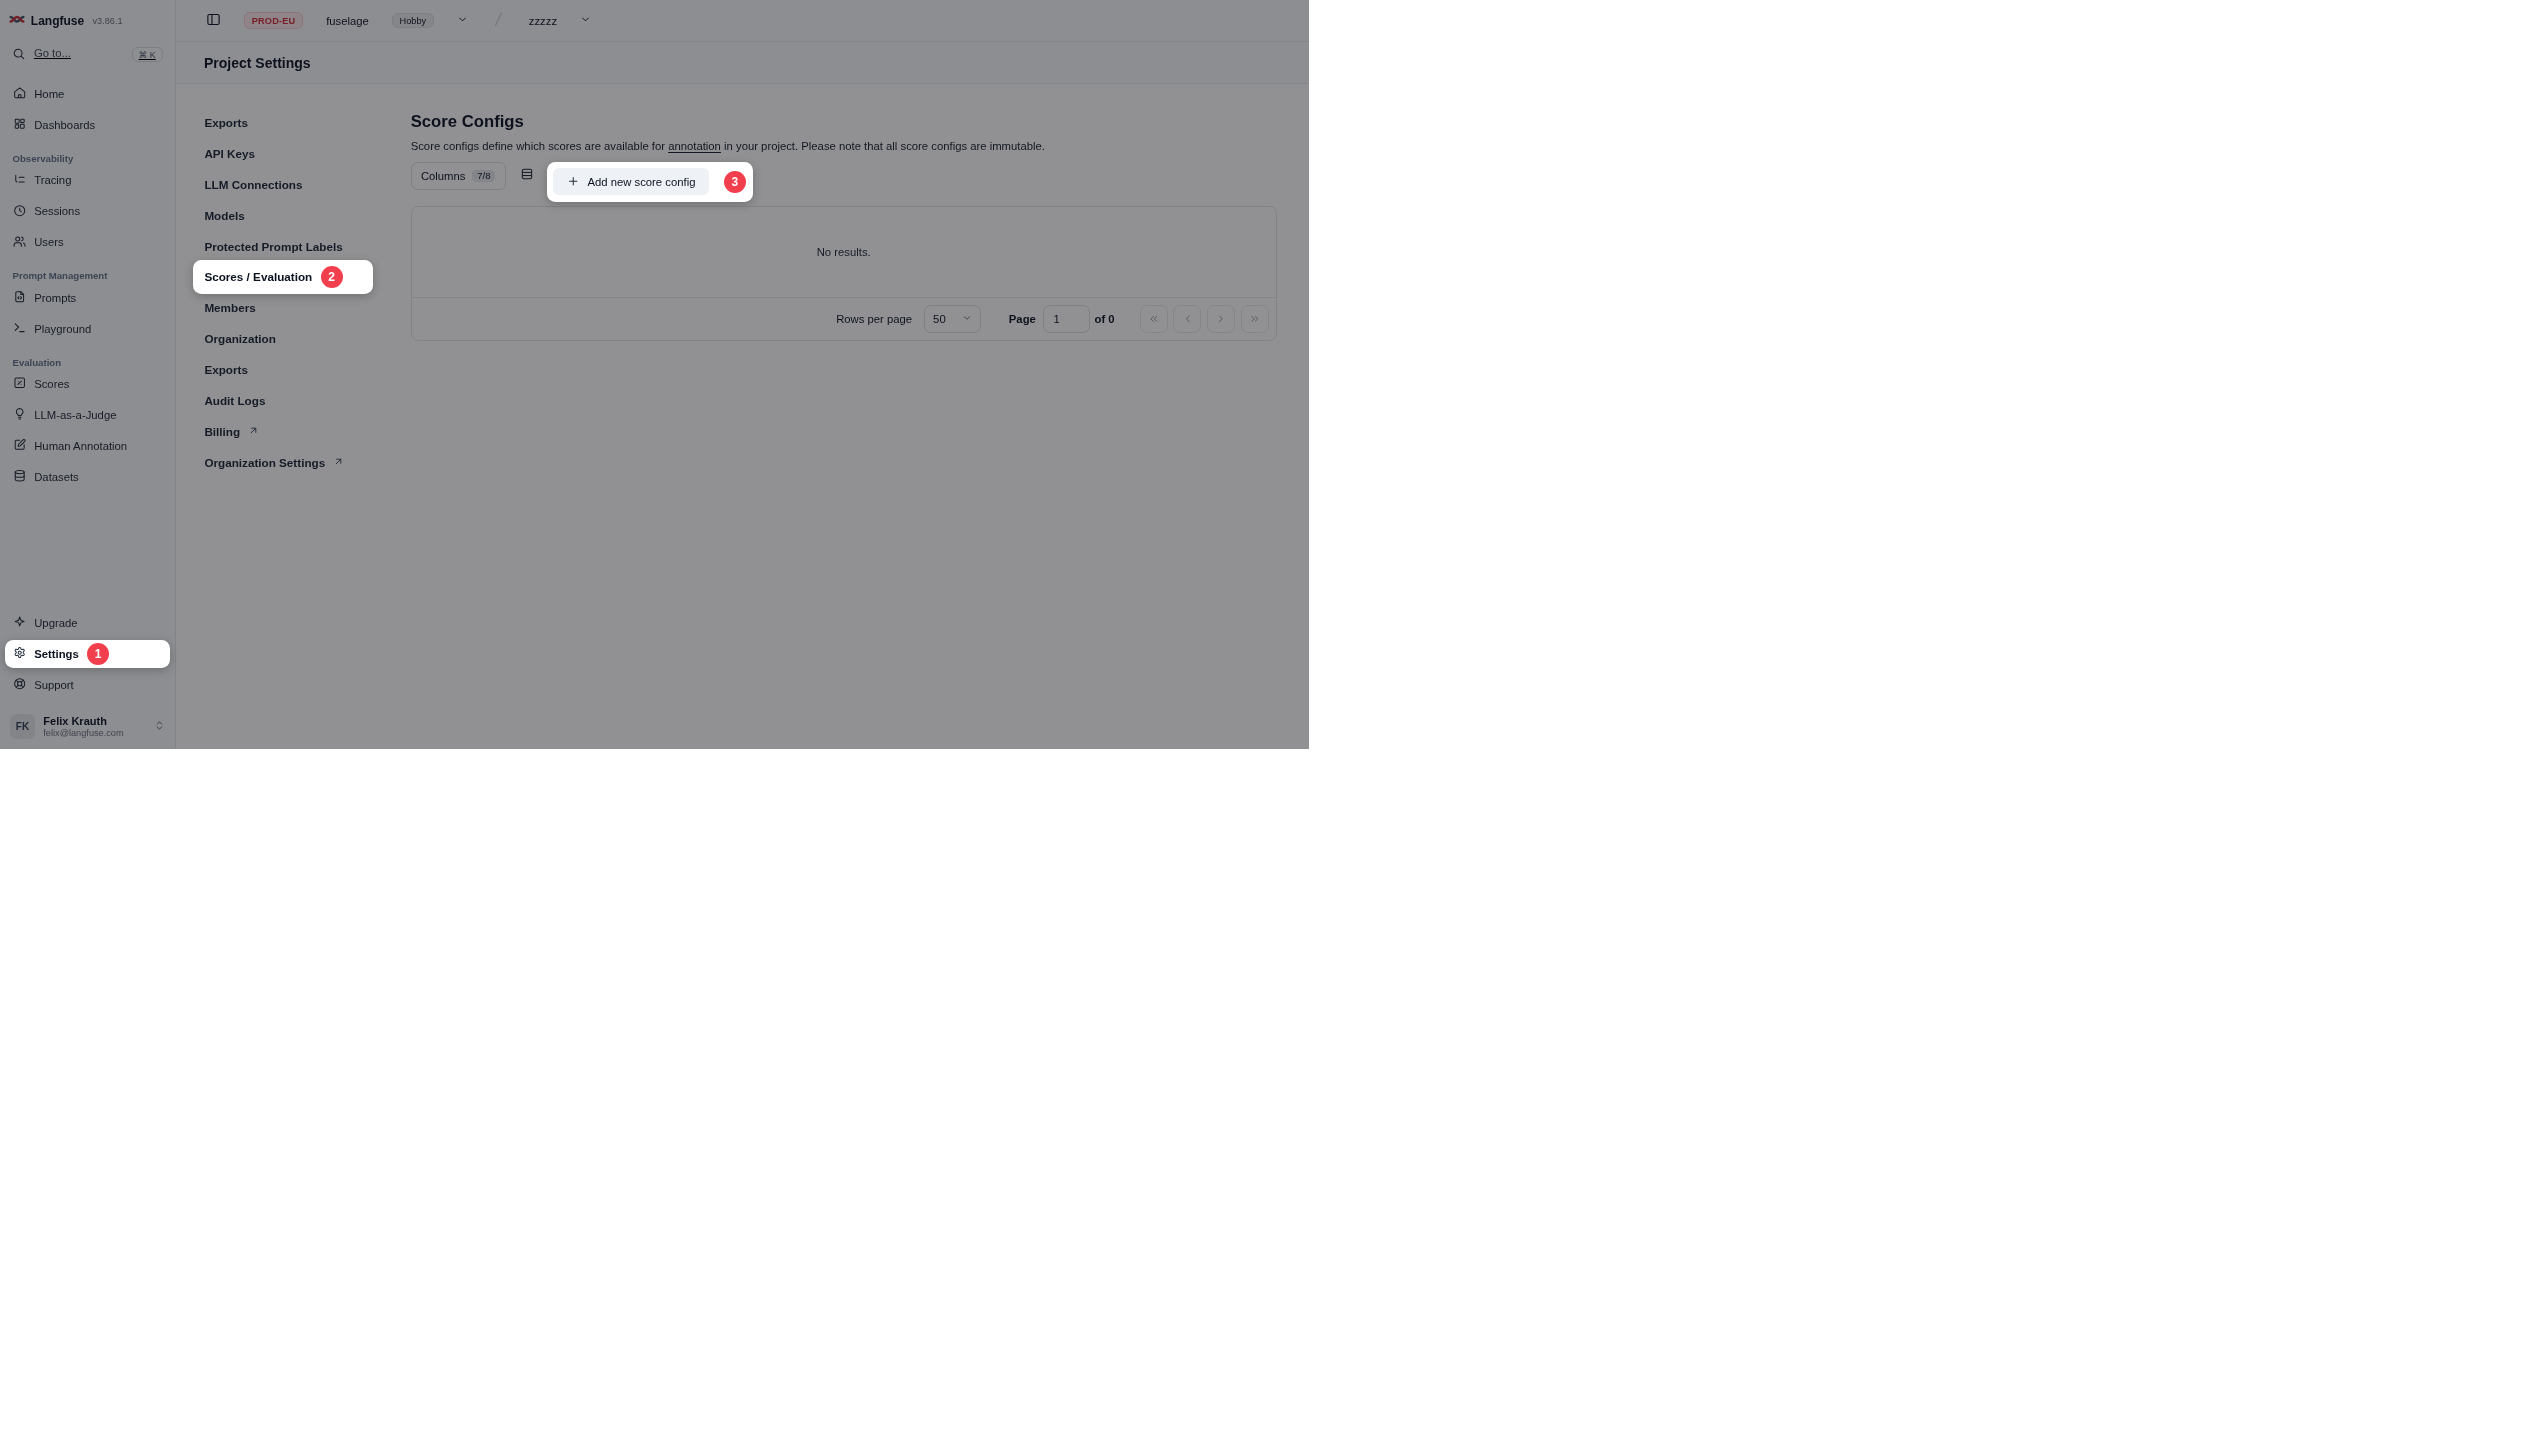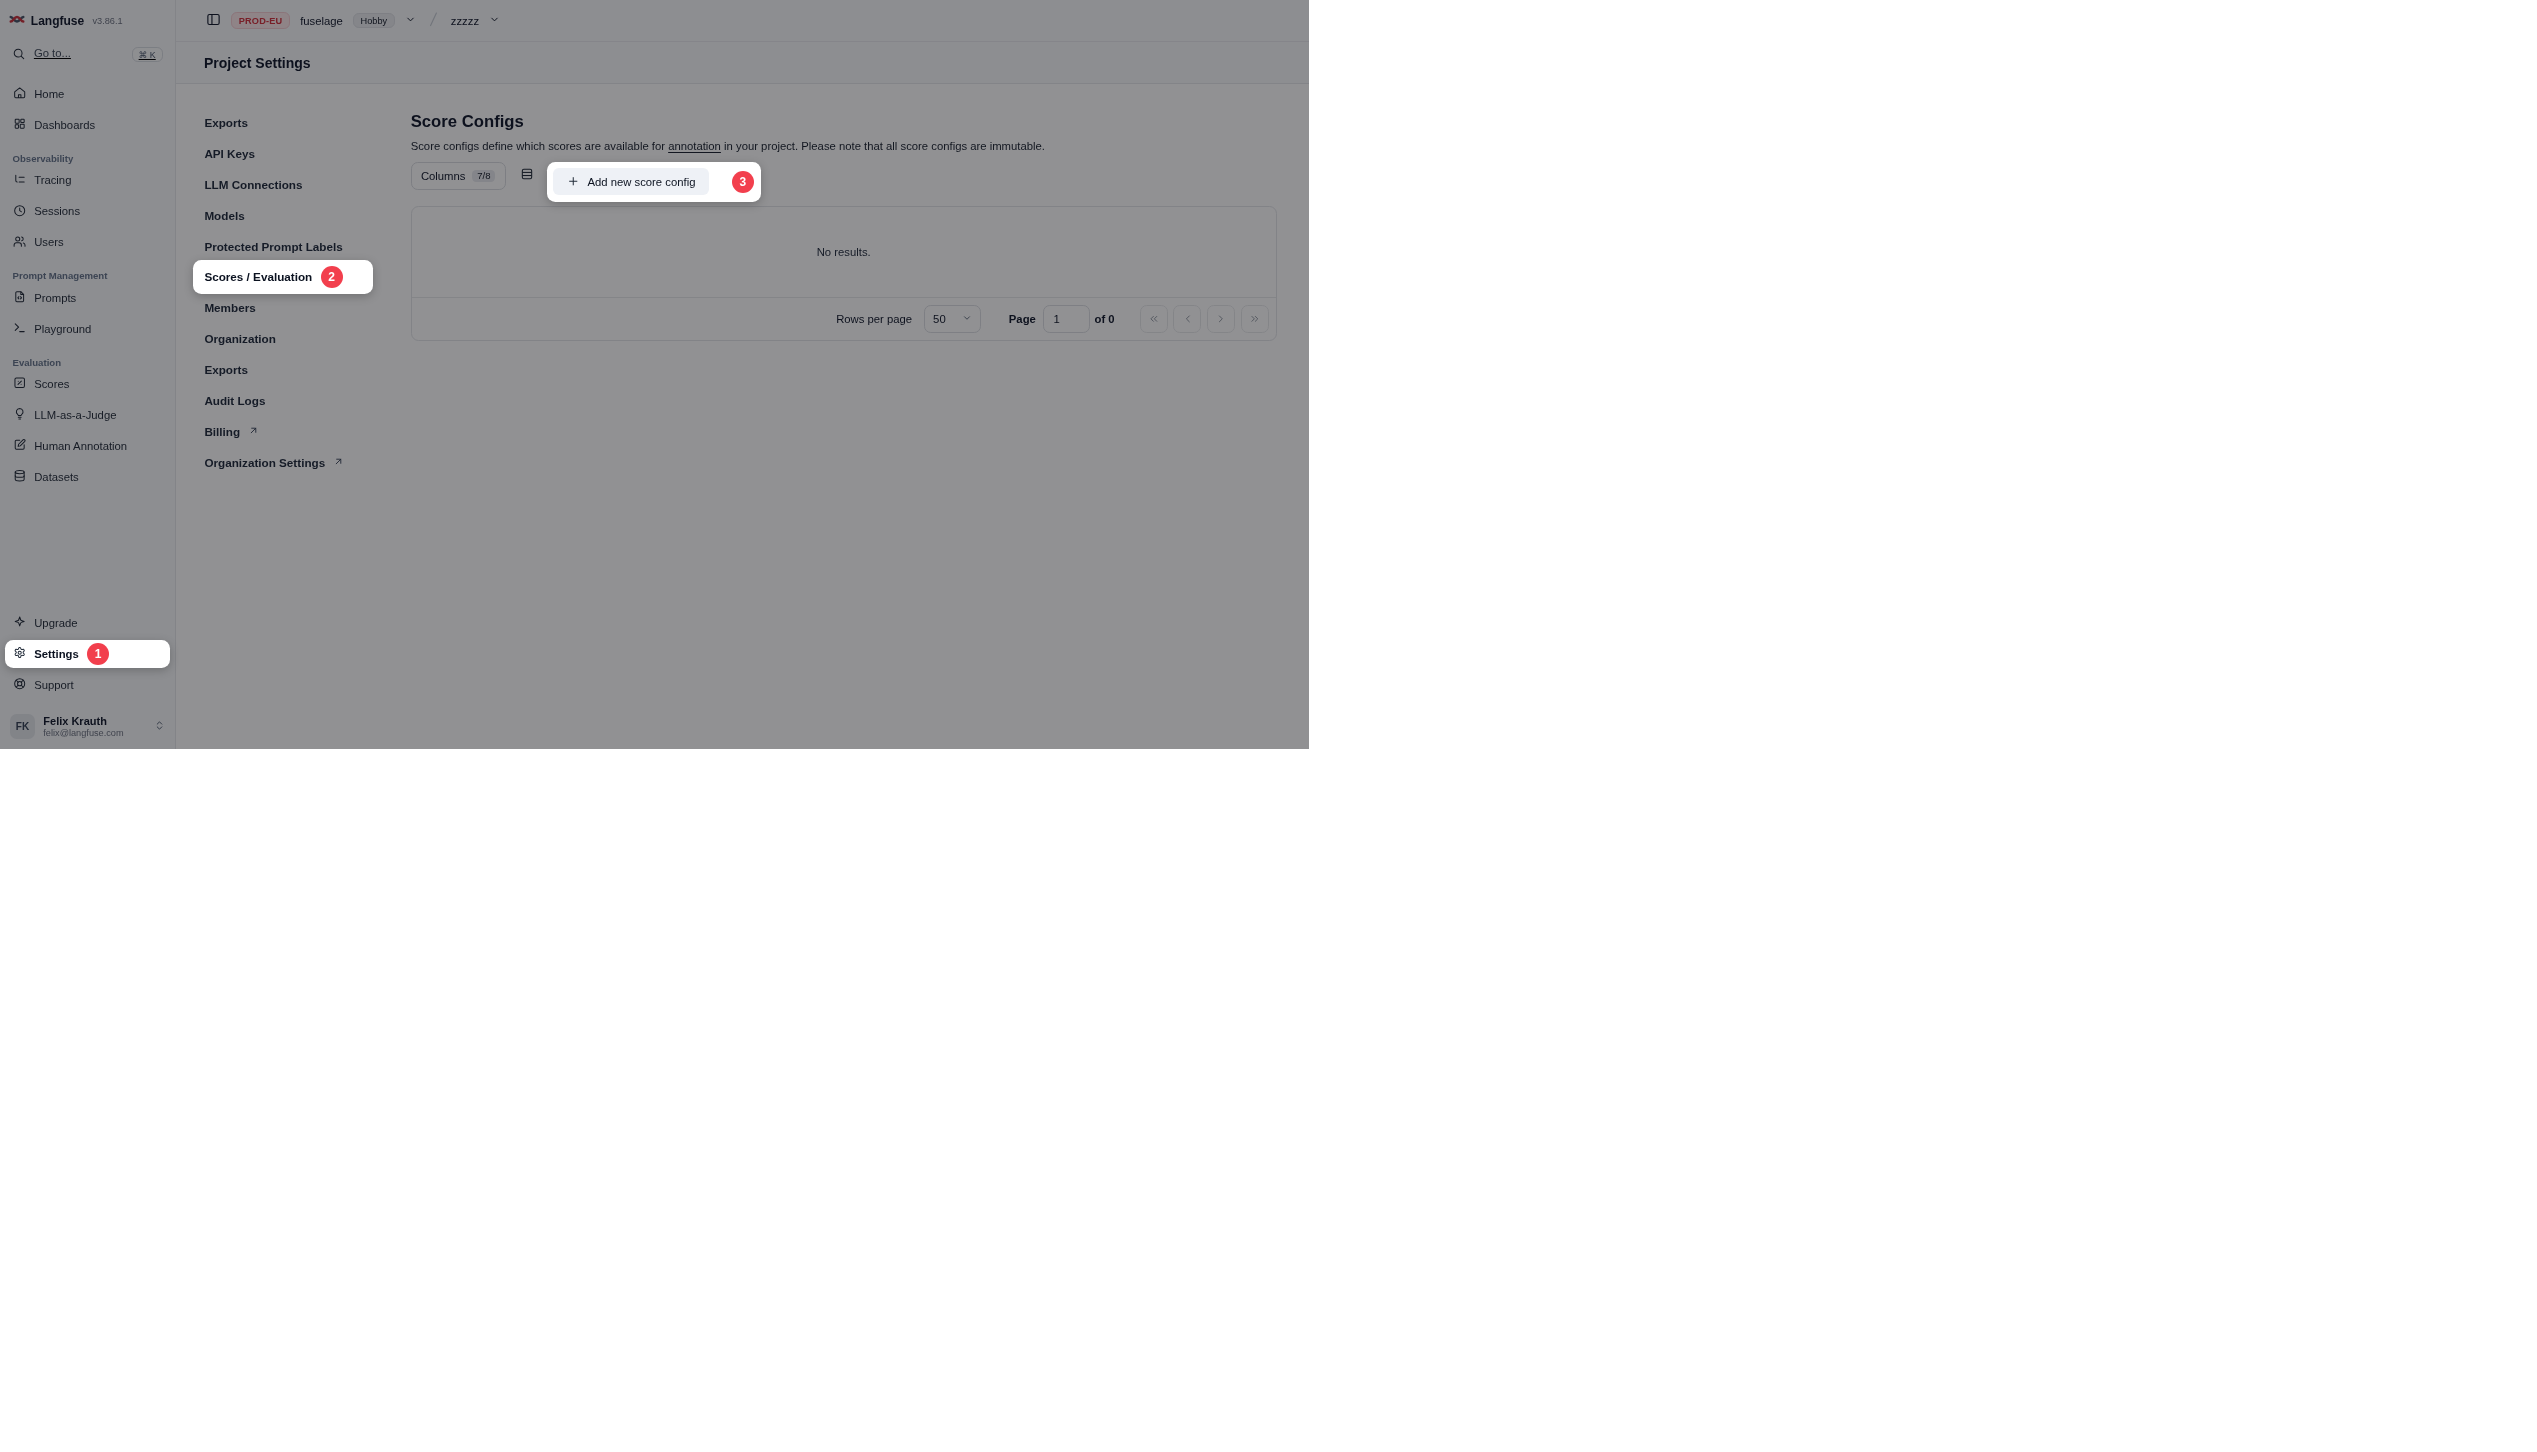--- a/index.html
+++ b/index.html
@@ -32,21 +32,21 @@
     display:flex; align-items:center; gap:8.3px; font-size:11.3px; font-weight:600; color:#0b1220; }
   .user-row { margin:13.4px 10px 0; display:flex; align-items:center; gap:8.3px; }
   .avatar { width:25px; height:25px; border-radius:6.7px; background:#e3e7ec; color:#334155;
     font-size:10px; font-weight:600; display:flex; align-items:center; justify-content:center; flex:none; }
   .user-name { font-size:11px; font-weight:700; color:#0f172a; line-height:1.25; }
   .user-email { font-size:9.2px; color:#6b7280; }
 
   
   .main { flex:1; display:flex; flex-direction:column; background:#fff; min-width:0; }
   .topbar { height:42px; background:#f8f9fb; border-bottom:0.8px solid #e9eaee; display:flex;
-    align-items:center; padding:0 16.7px 0 30px; gap:10px;text-align:right; }
+    align-items:center; padding:0 16.7px 0 30px; gap:23px;text-align:right; }
   .env-badge { background:#fbe7e9; color:#d2303c; border:0.8px solid #f5ccd2; border-radius:5.8px;
     padding:2.5px 6.7px; font-size:9.2px; font-weight:600; letter-spacing:0.2px; }
   .tb-name { font-size:11.3px; font-weight:500; color:#0f172a; }
   .plan-badge { background:#e9ebee; border:0.8px solid #dcdfe4; border-radius:5.8px; padding:1.7px 6.7px;
     font-size:9.2px; font-weight:500; color:#111827; }
   .slash { color:#c6ccd4; }
   .page-header { height:42px; background:#f8f9fb; border-bottom:0.8px solid #e6e8eb;
     display:flex; align-items:center; padding:0 28px; }
   .page-title { font-size:14px; font-weight:700; color:#0f172a; }
 
@@ -61,21 +61,21 @@
   .section-title { font-size:16.7px; font-weight:700; color:#0f172a; margin-top:5px; }
   .section-desc { margin-top:8.3px; font-size:11.3px; color:#18202e; }
   .section-desc .lnk { text-decoration:underline; text-underline-offset:1.7px; }
 
   .toolbar { margin-top:10px; height:42px; display:flex; align-items:flex-start; }
   .columns-btn { height:28px; border:0.8px solid #dadde2; border-radius:6.7px; background:#fff;
     display:flex; align-items:center; gap:6.7px; padding:0 9.2px; font-size:11.3px; font-weight:500; color:#0f172a; }
   .count-chip { background:#e8eaee; border-radius:4.2px; padding:0.8px 5px; font-size:9.6px; color:#111827; }
   .rows-btn { margin-left:9.2px; width:25px; height:28px; display:flex; align-items:center;
     justify-content:center; color:#0f172a; background:none; border:none; }
-  .spotlight-add { margin-left:6.7px; border-radius:8.3px; padding:6.7px; display:flex; align-items:center; gap:23px; }
+  .spotlight-add { margin-left:6.7px; border-radius:8.3px; padding:6.7px; display:flex; align-items:center; gap:15px; }
   .add-btn { height:27px; background:#eef1f6; border:none; border-radius:5.8px; display:flex; align-items:center;
     gap:8.3px; padding:0 13.4px; font-size:11.3px; font-weight:500; color:#0b1220; font-family:inherit; }
 
   .cfg-table { margin-top:2.5px; width:866px; border:0.8px solid #e3e5e9; border-radius:7.5px; }
   .thead { display:grid; grid-template-columns:126px 68px 258px 129px 131px 67px 1fr;
     height:32px; align-items:center; padding-left:8.3px; border-bottom:0.8px solid #e7e9ec;
     color:#334155; font-size:11px; font-weight:500; }
   .empty-row { height:90px; display:flex; align-items:center; justify-content:center;
     font-size:11.3px; color:#1e293b; }
   .tfoot { height:43px; border-top:0.8px solid #e7e9ec; display:flex; align-items:center;

